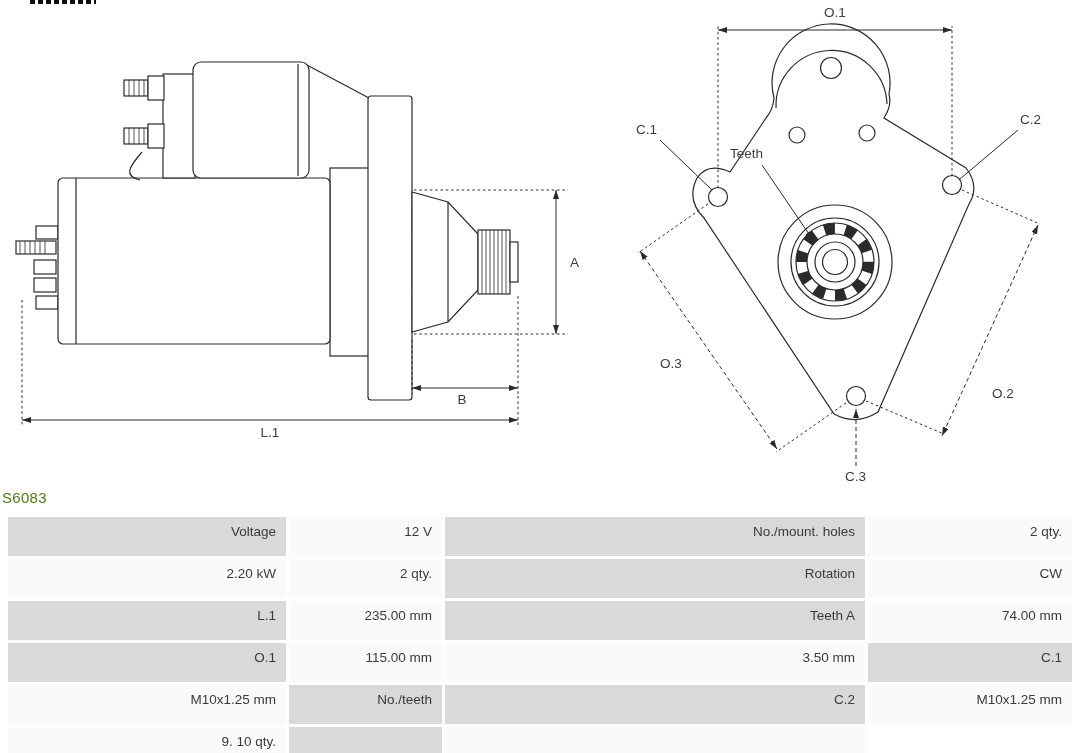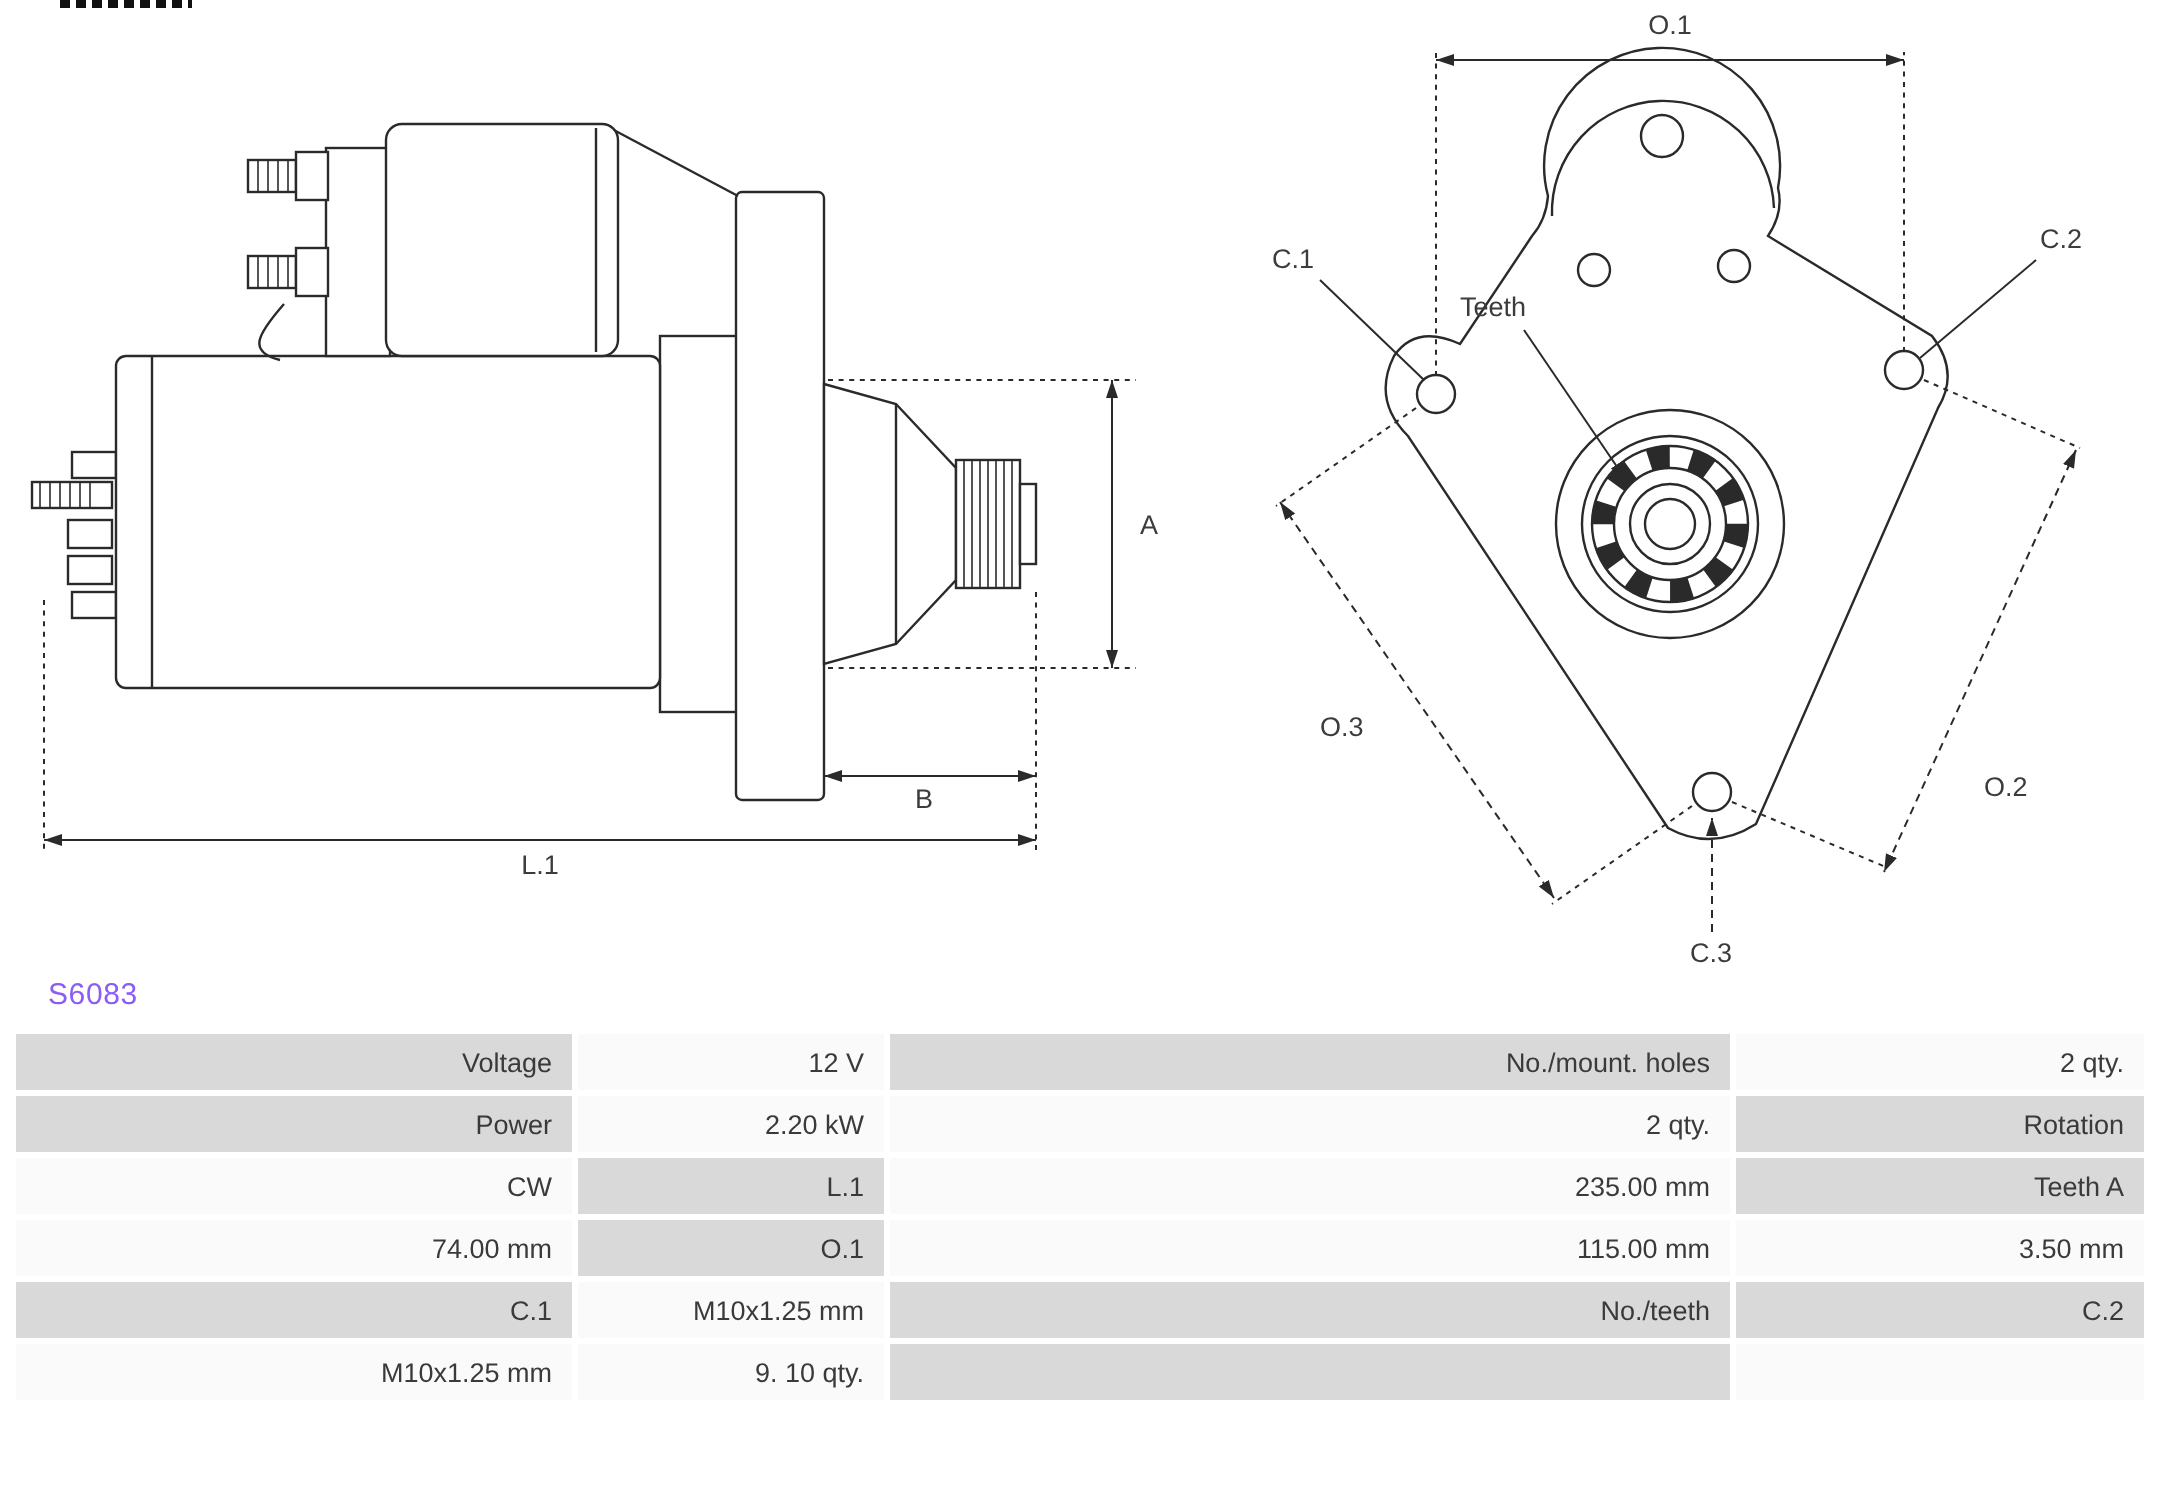--- a/index.html
+++ b/index.html
@@ -8,29 +8,29 @@
     font-family:"Liberation Sans","DejaVu Sans",sans-serif;color:#3a3a3a;
   }
   .logo-artifact{
     position:absolute;left:30px;top:0;width:66px;height:4px;
     background:repeating-linear-gradient(90deg,#111 0 5px,#fff 5px 8px);
   }
   .drawings{position:absolute;left:0;top:0;width:1080px;height:492px;}
   .drawings svg{position:absolute;top:0;}
   svg text{font-family:"Liberation Sans","DejaVu Sans",sans-serif;font-size:13.5px;fill:#3c3c3c;}
   .part-number{
-    position:absolute;left:24px;top:489px;font-size:15px;color:#8b5cf6;letter-spacing:.3px;
+    position:absolute;left:2px;top:489px;font-size:15px;color:#4d7c0f;letter-spacing:.3px;
   }
   .spec-table{
     position:absolute;left:8px;top:517px;width:1064px;
     display:grid;grid-template-columns:278px 153px 420px 1fr;gap:3px;
     font-size:13.5px;
   }
   .cell{
-    height:28px;line-height:30px;padding:0 10px;text-align:right;
+    height:39px;line-height:30px;padding:0 10px;text-align:right;
     background:#fafafa;white-space:nowrap;overflow:hidden;
   }
   .cell.label{background:#d9d9d9;}
 </style>
 </head>
 <body>
 
 <div class="page">
 
   <div class="logo-artifact"></div>
@@ -189,21 +189,20 @@
 
   <div class="part-number">S6083</div>
 
   <div class="spec-table">
 
     <div class="cell label">Voltage</div>
     <div class="cell value">12 V</div>
     <div class="cell label">No./mount. holes</div>
     <div class="cell value">2 qty.</div>
 
-    <div class="cell label">Power</div>
     <div class="cell value">2.20 kW</div>
     <div class="cell value">2 qty.</div>
 
     <div class="cell label">Rotation</div>
     <div class="cell value">CW</div>
     <div class="cell label">L.1</div>
     <div class="cell value">235.00 mm</div>
 
     <div class="cell label">Teeth A</div>
     <div class="cell value">74.00 mm</div>

